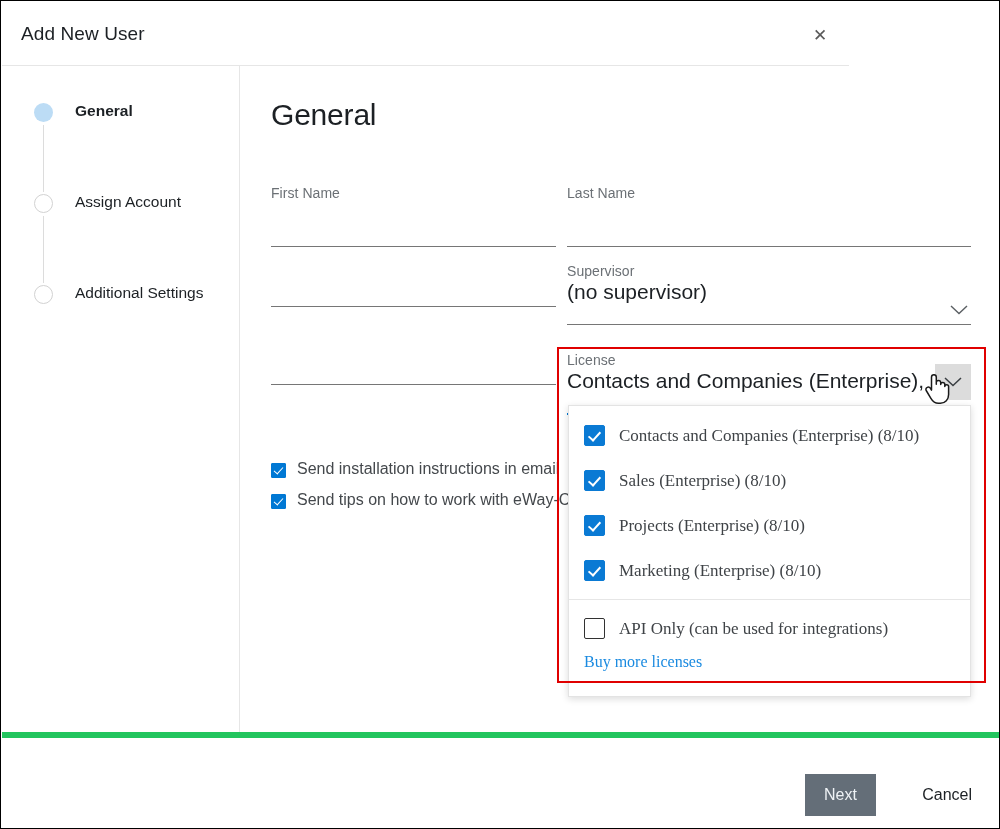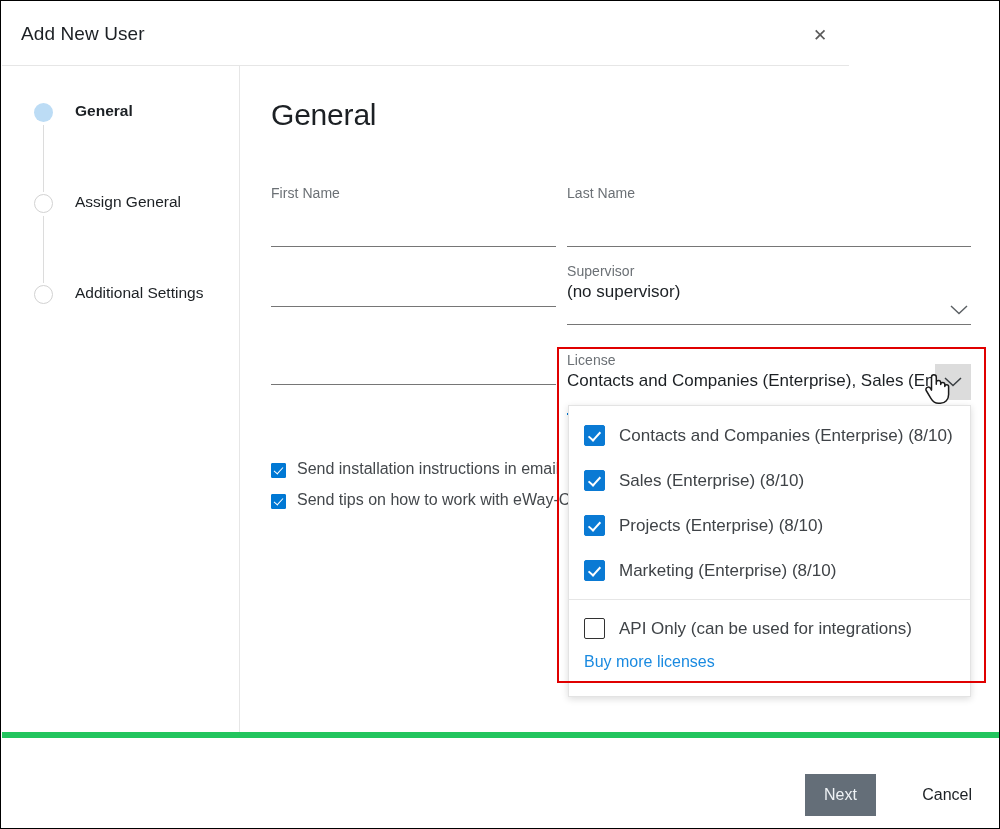--- a/index.html
+++ b/index.html
@@ -143,21 +143,21 @@
     width: 285px;
     box-sizing: border-box;
   }
   .field-label {
     font-size: 14px;
     color: #6b7075;
     line-height: 18px;
     letter-spacing: 0.05px;
   }
   .field-value {
-    font-size: 17px;
+    font-size: 21px;
     color: #1c2024;
     line-height: 24px;
     height: 26px;
     white-space: nowrap;
     overflow: hidden;
   }
   .field-value.empty { color: transparent; }
   .field-underline {
     height: 1px;
     background: #767676;
@@ -257,20 +257,21 @@
     left: 567px;
     top: 404px;
     width: 403px;
     background: #ffffff;
     border: 1px solid #e3e3e3;
     box-shadow: 0 2px 7px rgba(0,0,0,0.14);
     z-index: 35;
     box-sizing: border-box;
     padding-top: 7px;
     padding-bottom: 25px;
+    font-family: Liberation Serif, serif;
   }
   .dd-item {
     display: flex;
     align-items: center;
     height: 45px;
     padding-left: 15px;
     cursor: pointer;
   }
   .dd-cb {
     width: 21px;
@@ -389,21 +390,21 @@
           <div class="step-line"></div>
         </div>
         <div class="step-label active">General</div>
       </div>
 
       <div class="step">
         <div class="step-marker">
           <div class="step-dot inactive"></div>
           <div class="step-line"></div>
         </div>
-        <div class="step-label">Assign General</div>
+        <div class="step-label">Assign Account</div>
       </div>
 
       <div class="step">
         <div class="step-marker">
           <div class="step-dot inactive"></div>
         </div>
         <div class="step-label">Additional Settings</div>
       </div>
 
     </div>

